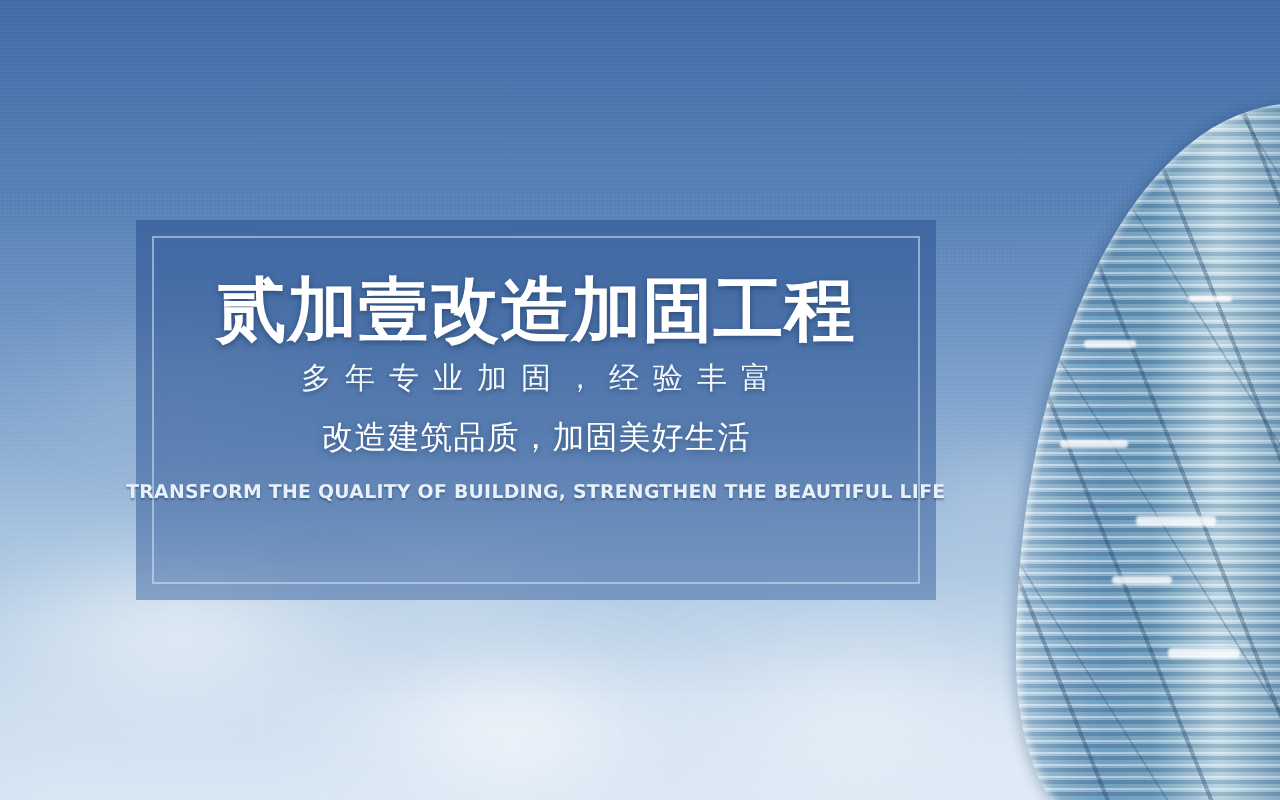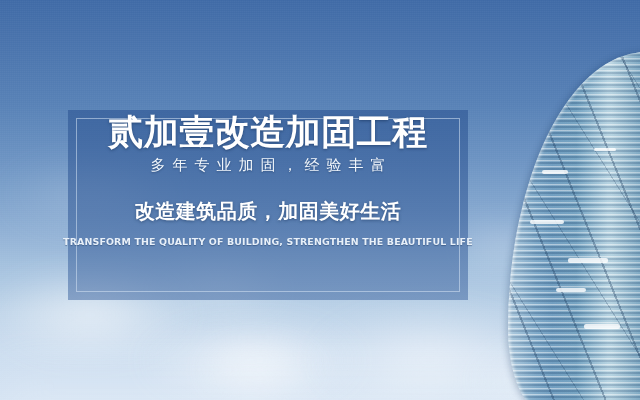--- a/index.html
+++ b/index.html
@@ -176,21 +176,21 @@
     box-sizing: border-box;
     pointer-events: none;
   }
   .panel-inner {
     position: absolute;
     inset: 0;
     display: flex;
     flex-direction: column;
     align-items: center;
     justify-content: flex-start;
-    padding-top: 5px;
+    padding-top: 29px;
     box-sizing: border-box;
   }
 
   .headline {
     color: #ffffff;
     font-size: 35px;
     font-weight: 700;
     line-height: 1;
     letter-spacing: .5px;
     text-shadow: 0 1px 3px rgba(18,44,82,.55);
@@ -201,24 +201,24 @@
     font-size: 15px;
     font-weight: 500;
     letter-spacing: 7px;
     padding-left: 7px;
     margin-top: 6px;
     text-shadow: 0 1px 2px rgba(18,44,82,.45);
     white-space: nowrap;
   }
   .sub2 {
     color: #ffffff;
-    font-size: 20px;
-    font-weight: 700;
+    font-size: 16px;
+    font-weight: 400;
     letter-spacing: .5px;
-    margin-top: 23px;
+    margin-top: 10px;
     text-shadow: 0 1px 3px rgba(18,44,82,.5);
     white-space: nowrap;
   }
   .sub3 {
     color: #e8f0f9;
     font-size: 9.5px;
     font-weight: 600;
     letter-spacing: .15px;
     margin-top: 11px;
     text-shadow: 0 1px 1px rgba(18,44,82,.4);

